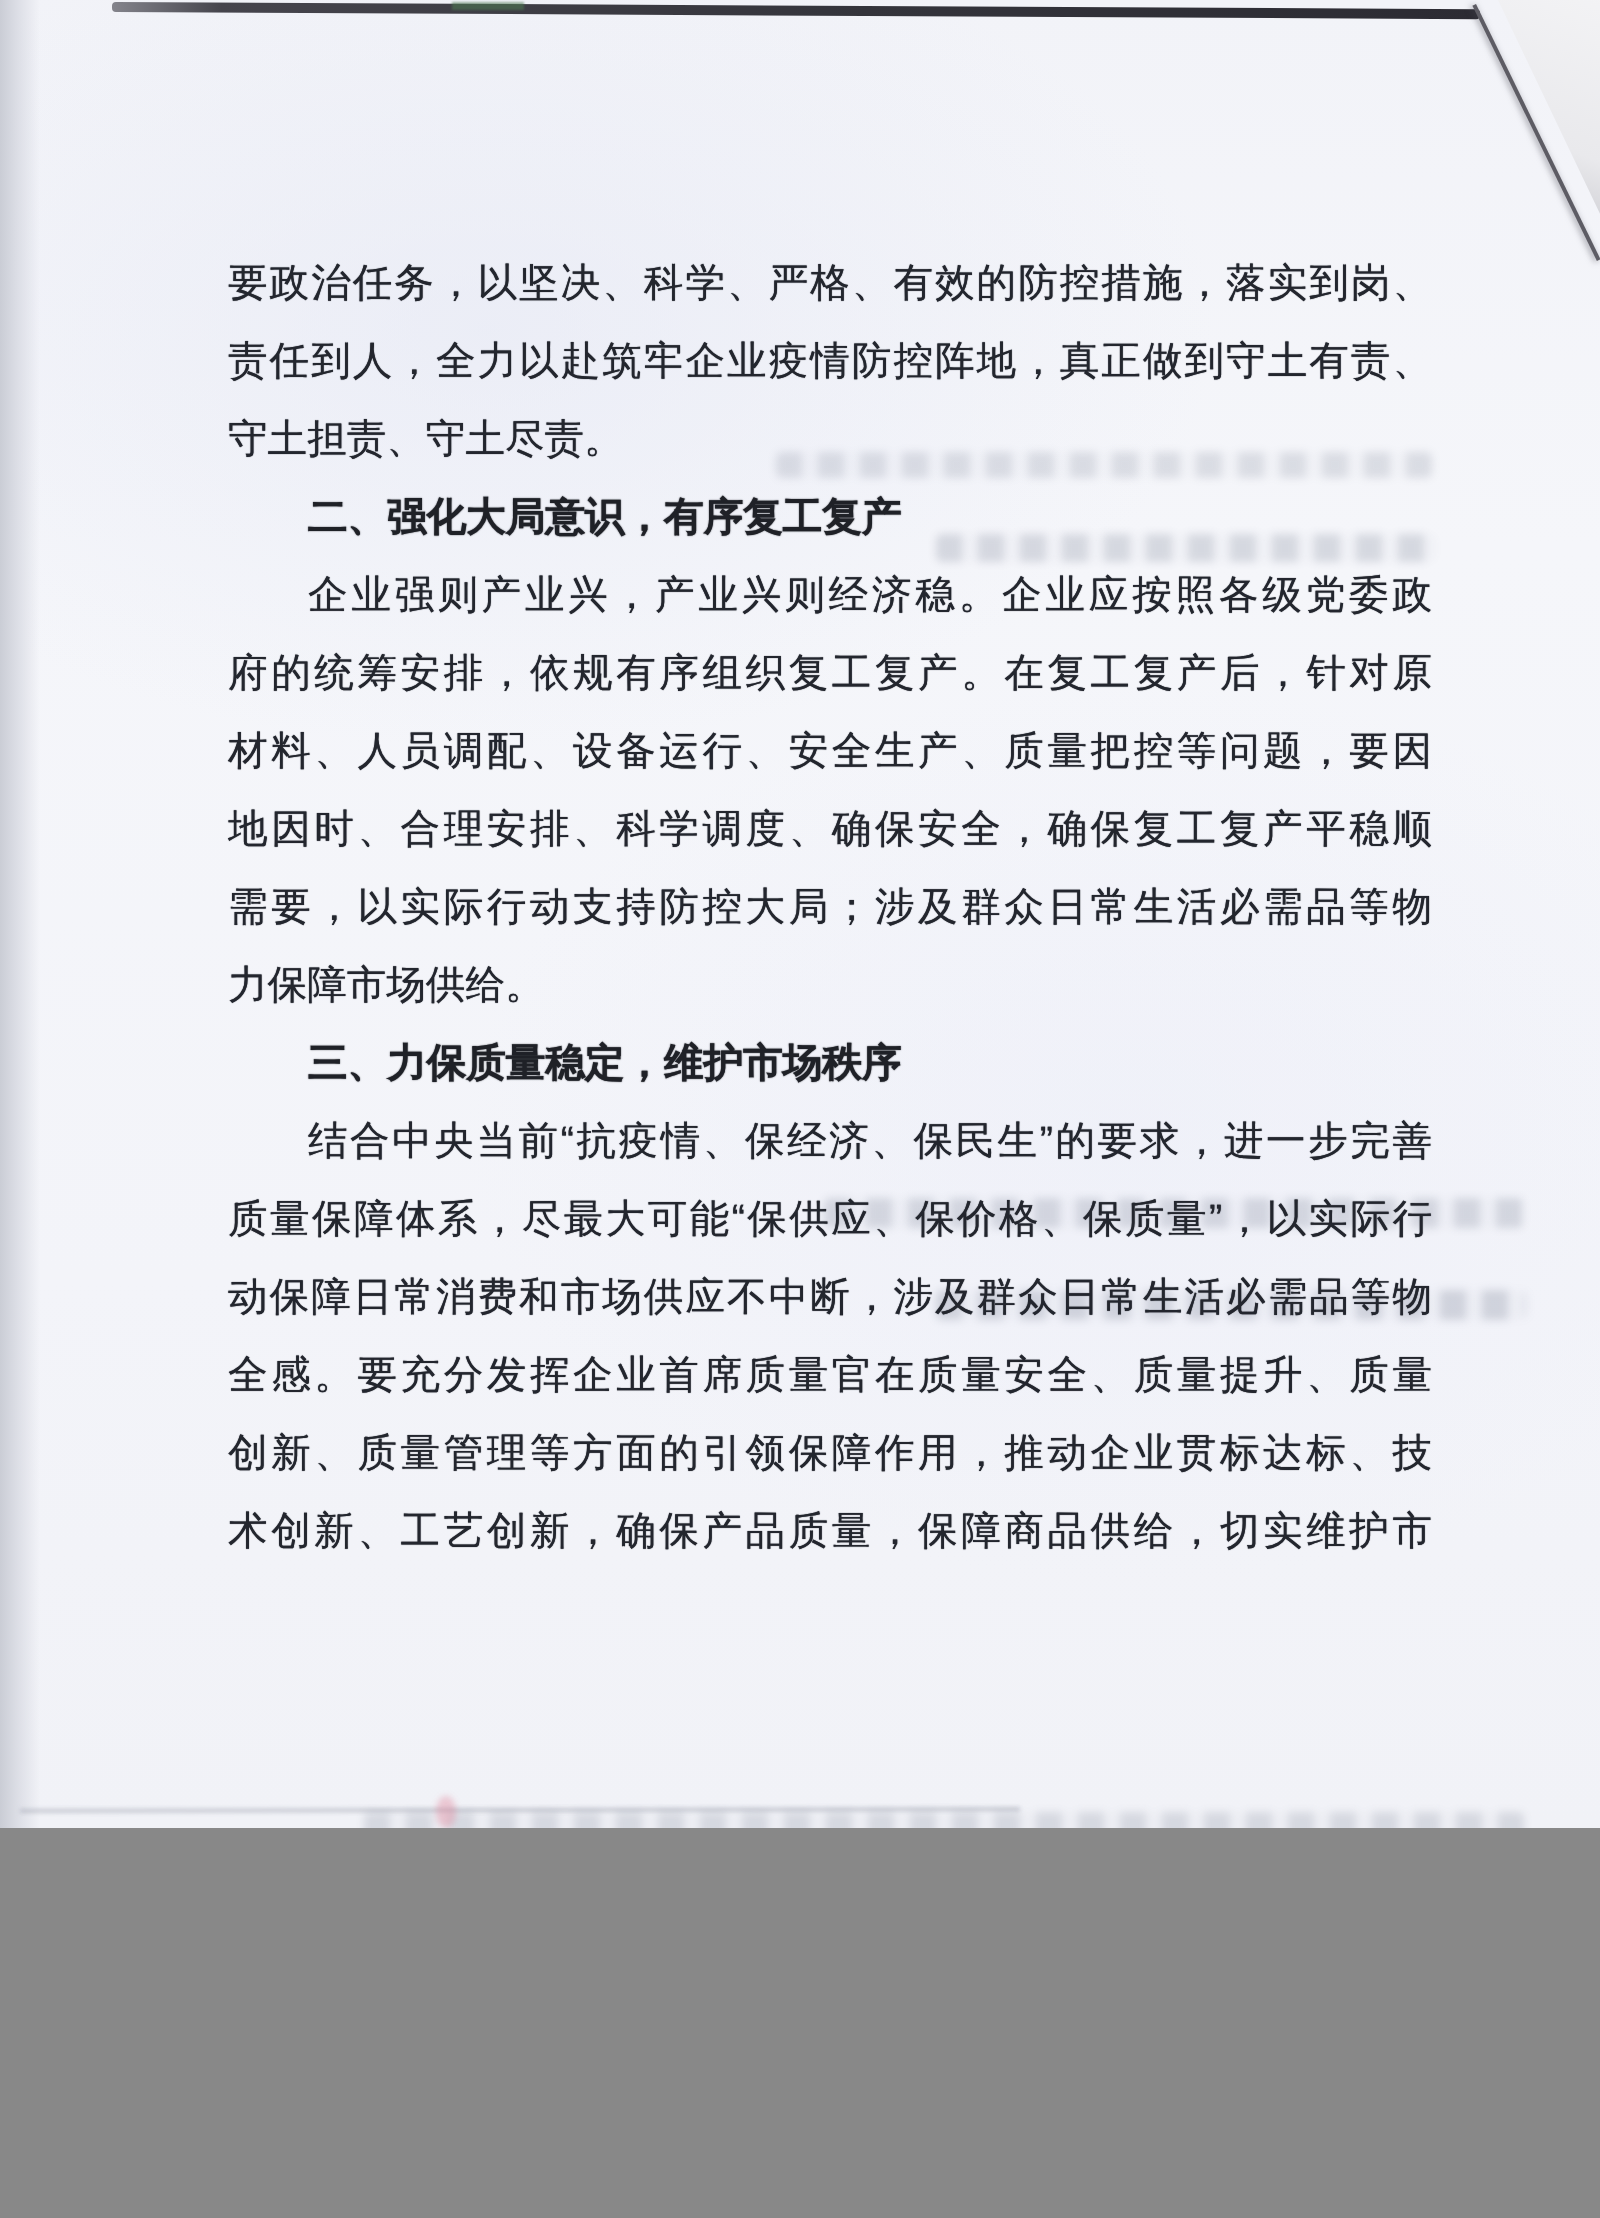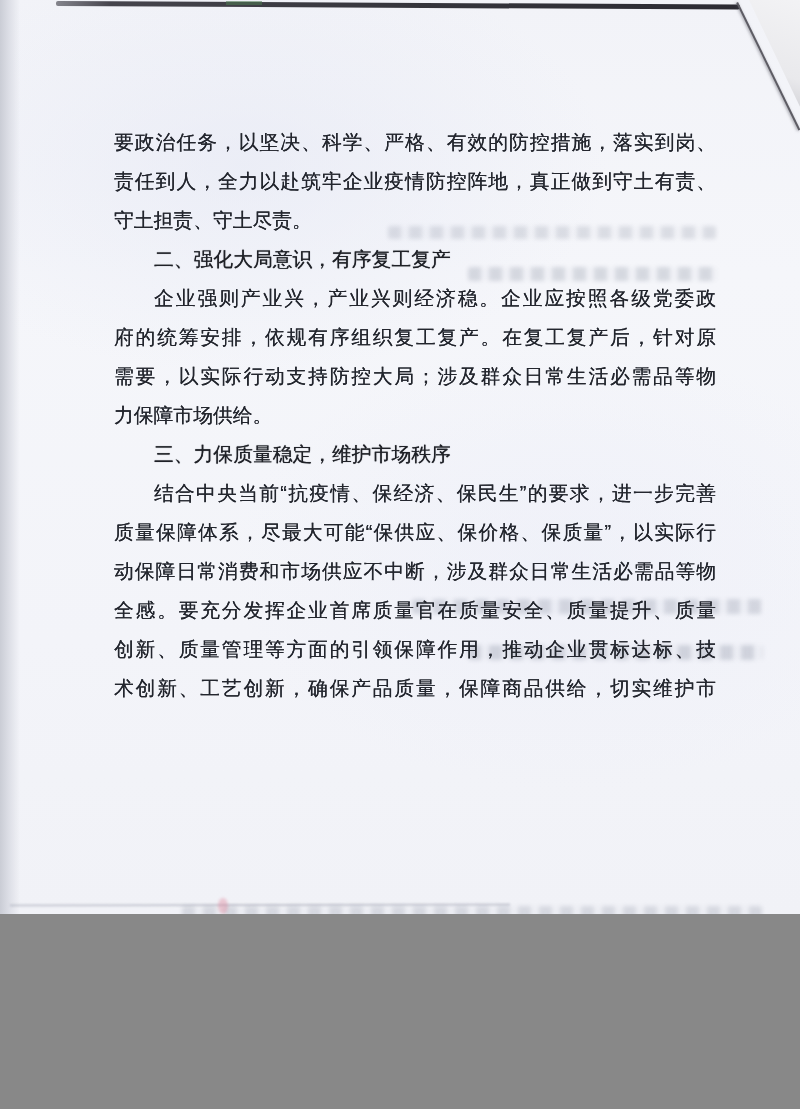--- a/index.html
+++ b/index.html
@@ -65,21 +65,21 @@
   }
   .doc-line{
     height:39px;line-height:39px;font-size:19.8px;
     color:#23262e;text-align:justify;
     text-shadow:0 0 .5px currentColor;
     white-space:nowrap;
   }
   .doc-line.full{text-align-last:justify;white-space:normal;}
   .doc-line.end{text-align-last:left;}
   .doc-line.indent{text-indent:40px;}
-  .doc-line.heading{font-weight:400;color:#1f2127;text-shadow:0 0 .7px currentColor;}
+  .doc-line.heading{font-weight:700;color:#1f2127;text-shadow:0 0 .7px currentColor;}
   .page-number{
     position:absolute;left:596px;top:986px;width:100px;
     text-align:center;font-size:19px;letter-spacing:2px;
     color:#20242c;text-shadow:0 0 .4px currentColor;
   }
 </style>
 </head>
 <body>
 
 <div class="page">
@@ -98,20 +98,22 @@
   <div class="ghost g5"></div>
   <div class="g6" style="position:absolute;"></div>
 
   <main class="doc-body">
       <div class="doc-line full">要政治任务，以坚决、科学、严格、有效的防控措施，落实到岗、</div>
       <div class="doc-line full">责任到人，全力以赴筑牢企业疫情防控阵地，真正做到守土有责、</div>
       <div class="doc-line end">守土担责、守土尽责。</div>
       <div class="doc-line heading indent end">二、强化大局意识，有序复工复产</div>
       <div class="doc-line indent full">企业强则产业兴，产业兴则经济稳。企业应按照各级党委政</div>
       <div class="doc-line full">府的统筹安排，依规有序组织复工复产。在复工复产后，针对原</div>
+      <div class="doc-line full">材料、人员调配、设备运行、安全生产、质量把控等问题，要因</div>
+      <div class="doc-line full">地因时、合理安排、科学调度、确保安全，确保复工复产平稳顺</div>
       <div class="doc-line full">需要，以实际行动支持防控大局；涉及群众日常生活必需品等物</div>
       <div class="doc-line end">力保障市场供给。</div>
       <div class="doc-line heading indent end">三、力保质量稳定，维护市场秩序</div>
       <div class="doc-line indent full">结合中央当前“抗疫情、保经济、保民生”的要求，进一步完善</div>
       <div class="doc-line full">质量保障体系，尽最大可能“保供应、保价格、保质量”，以实际行</div>
       <div class="doc-line full">动保障日常消费和市场供应不中断，涉及群众日常生活必需品等物</div>
       <div class="doc-line full">全感。要充分发挥企业首席质量官在质量安全、质量提升、质量</div>
       <div class="doc-line full">创新、质量管理等方面的引领保障作用，推动企业贯标达标、技</div>
       <div class="doc-line full">术创新、工艺创新，确保产品质量，保障商品供给，切实维护市</div>
     </main>

